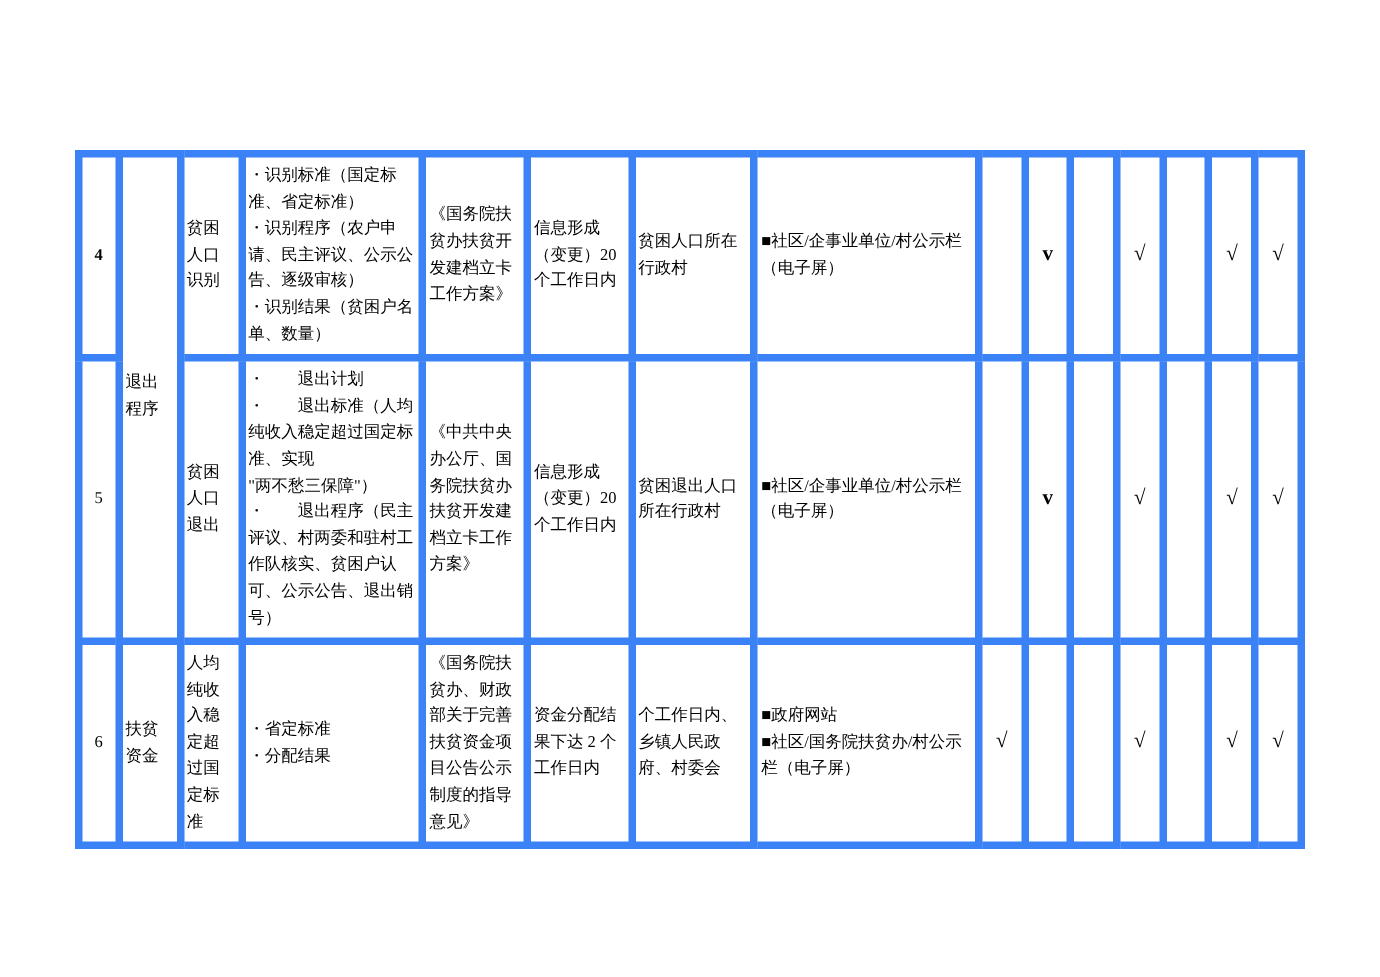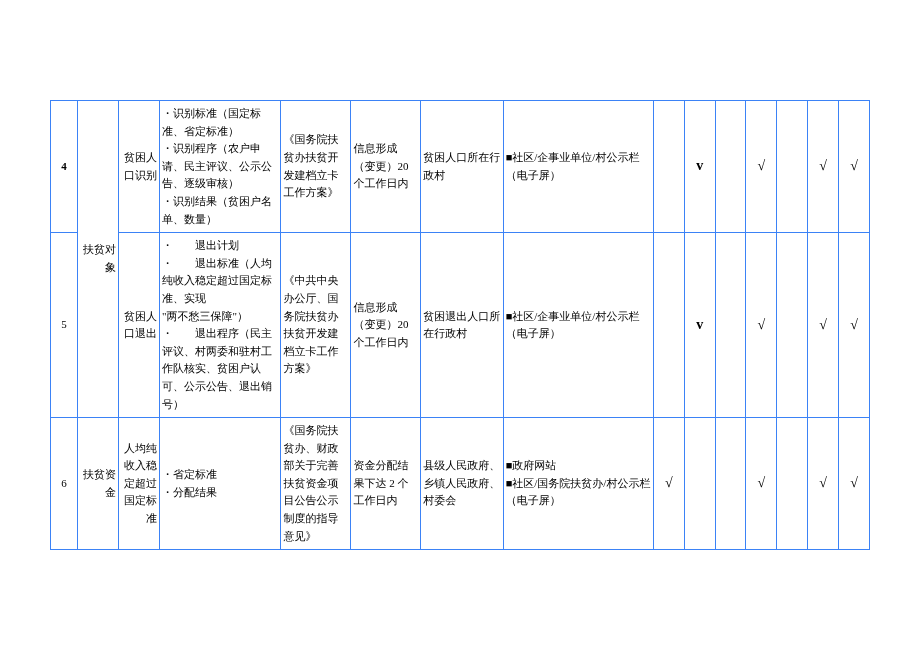--- a/index.html
+++ b/index.html
@@ -9,29 +9,29 @@
       color: #000;
       background: #fff;
       padding: 100px 50px 30px 50px;
     }
     table {
       border-collapse: collapse;
       width: 100%;
       table-layout: fixed;
     }
     td {
-      border: 1px solid #3b82f6;
+      border: 5px solid #3b82f6;
       padding: 4px 2px;
       vertical-align: middle;
       text-align: left;
       line-height: 1.6;
       word-wrap: break-word;
       font-family: Liberation Serif, serif;
     }
-    td.center { text-align: right; }
+    td.center { text-align: left; }
     td.idx { text-align: center; font-weight: bold; }
     td.check { text-align: center; font-size: 14px; font-weight: bold; }
     .col-idx { width: 26px; }
     .col-cat { width: 40px; }
     .col-item { width: 40px; }
     .col-content { width: 118px; }
     .col-basis { width: 68px; }
     .col-limit { width: 68px; }
     .col-subject { width: 80px; }
     .col-channel { width: 146px; }
@@ -55,21 +55,21 @@
       <col class="col-chk">
       <col class="col-chk">
     <col class="col-chk">
       <col class="col-chk">
       <col class="col-chk">
   </colgroup>
   <tbody>
 
     <tr>
       <td class="idx">4</td>
-      <td class="center" rowspan="2">扶贫对象</td>
+      <td class="center" rowspan="2">退出程序</td>
       <td class="center">贫困人口识别</td>
       <td style="white-space:pre-line">・识别标准（国定标准、省定标准）
 ・识别程序（农户申请、民主评议、公示公告、逐级审核）
 ・识别结果（贫困户名单、数量）</td>
       <td>《国务院扶贫办扶贫开发建档立卡工作方案》</td>
       <td>信息形成（变更）20 个工作日内</td>
       <td>贫困人口所在行政村</td>
       <td style="white-space:pre-line">■社区/企事业单位/村公示栏（电子屏）</td>
       <td class="check"></td>
       <td class="check">v</td>
@@ -101,21 +101,21 @@
     </tr>
 
     <tr>
       <td class="idx" style="font-weight:normal">6</td>
       <td class="center">扶贫资金</td>
       <td class="center">人均纯收入稳定超过国定标准</td>
       <td style="white-space:pre-line">・省定标准
 ・分配结果</td>
       <td>《国务院扶贫办、财政部关于完善扶贫资金项目公告公示制度的指导意见》</td>
       <td>资金分配结果下达 2 个工作日内</td>
-      <td>县级人民政府、乡镇人民政府、村委会</td>
+      <td>个工作日内、乡镇人民政府、村委会</td>
       <td style="white-space:pre-line">■政府网站
 ■社区/国务院扶贫办/村公示栏（电子屏）</td>
       <td class="check">√</td>
       <td class="check"></td>
       <td class="check"></td>
       <td class="check">√</td>
       <td class="check"></td>
       <td class="check">√</td>
       <td class="check">√</td>
     </tr>

